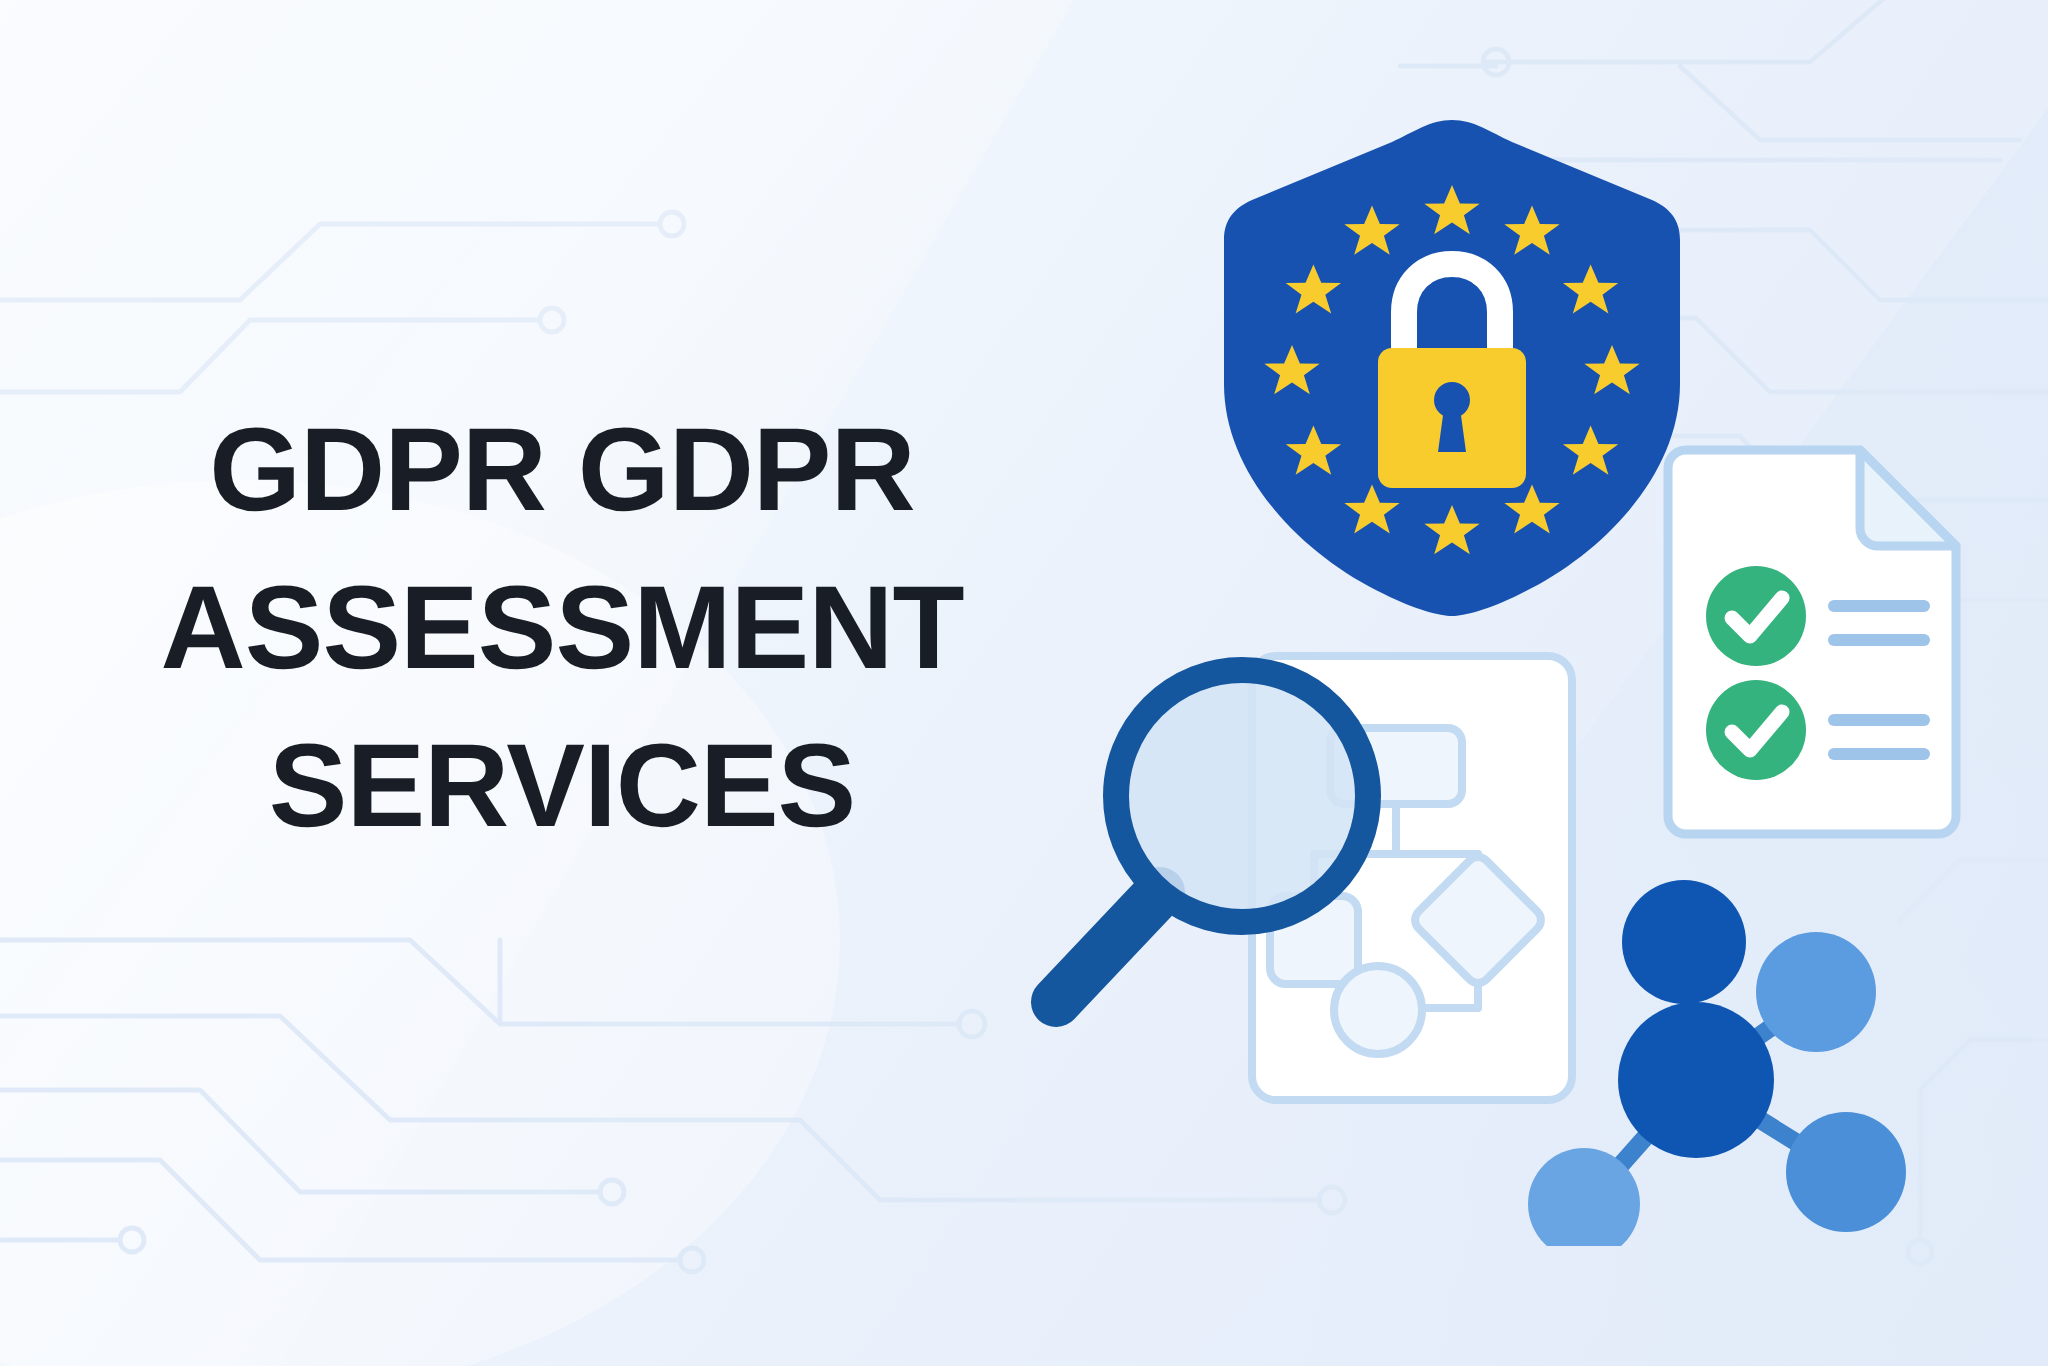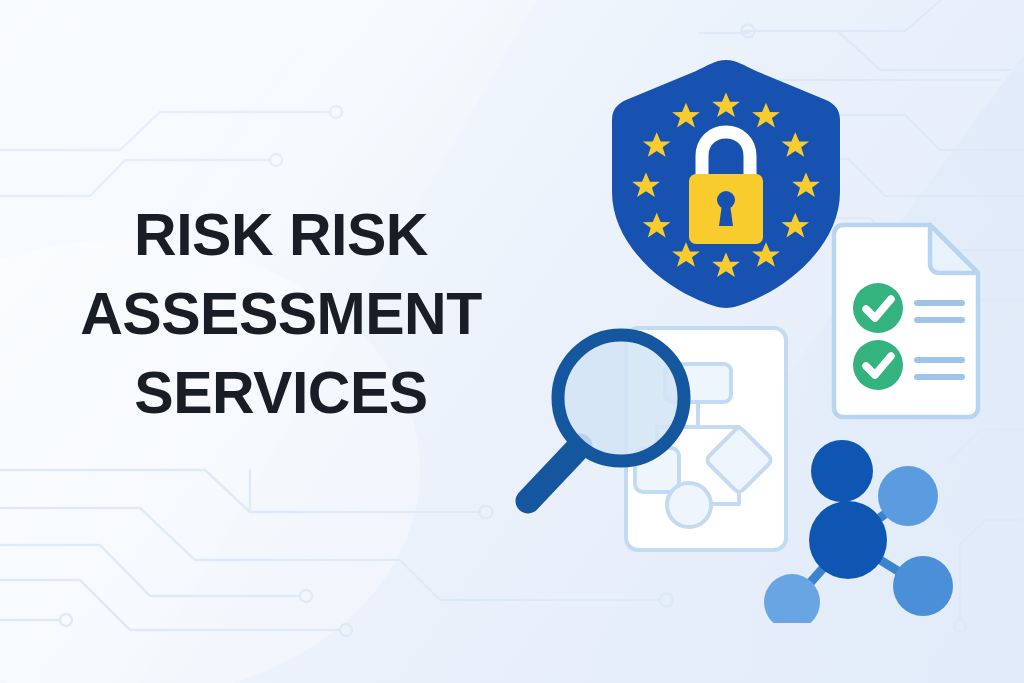--- a/index.html
+++ b/index.html
@@ -108,21 +108,21 @@
     </g>
 
     <g opacity="0.7">
       <path d="M -10 150 L 120 150 L 160 112 L 330 112"></path>
       <path d="M -10 196 L 90 196 L 125 160 L 270 160"></path>
       <circle cx="336" cy="112" r="6"></circle>
       <circle cx="276" cy="160" r="6"></circle>
     </g>
   </svg>
 
-  <div id="headline">RISK RISK
+  <div id="headline">GDPR GDPR
 ASSESSMENT
 SERVICES</div>
 
   <svg class="art" id="shield-art" width="248" height="256" viewBox="0 0 248 256" xmlns="http://www.w3.org/2000/svg">
     <defs>
       <g id="eustar">
         <polygon points="0,-13.5 3.93,-4.28 13.84,-4.17 5.96,1.63 8.9,11.1 0,5.2 -8.9,11.1 -5.96,1.63 -13.84,-4.17 -3.93,-4.28"></polygon>
       </g>
     </defs>
 

